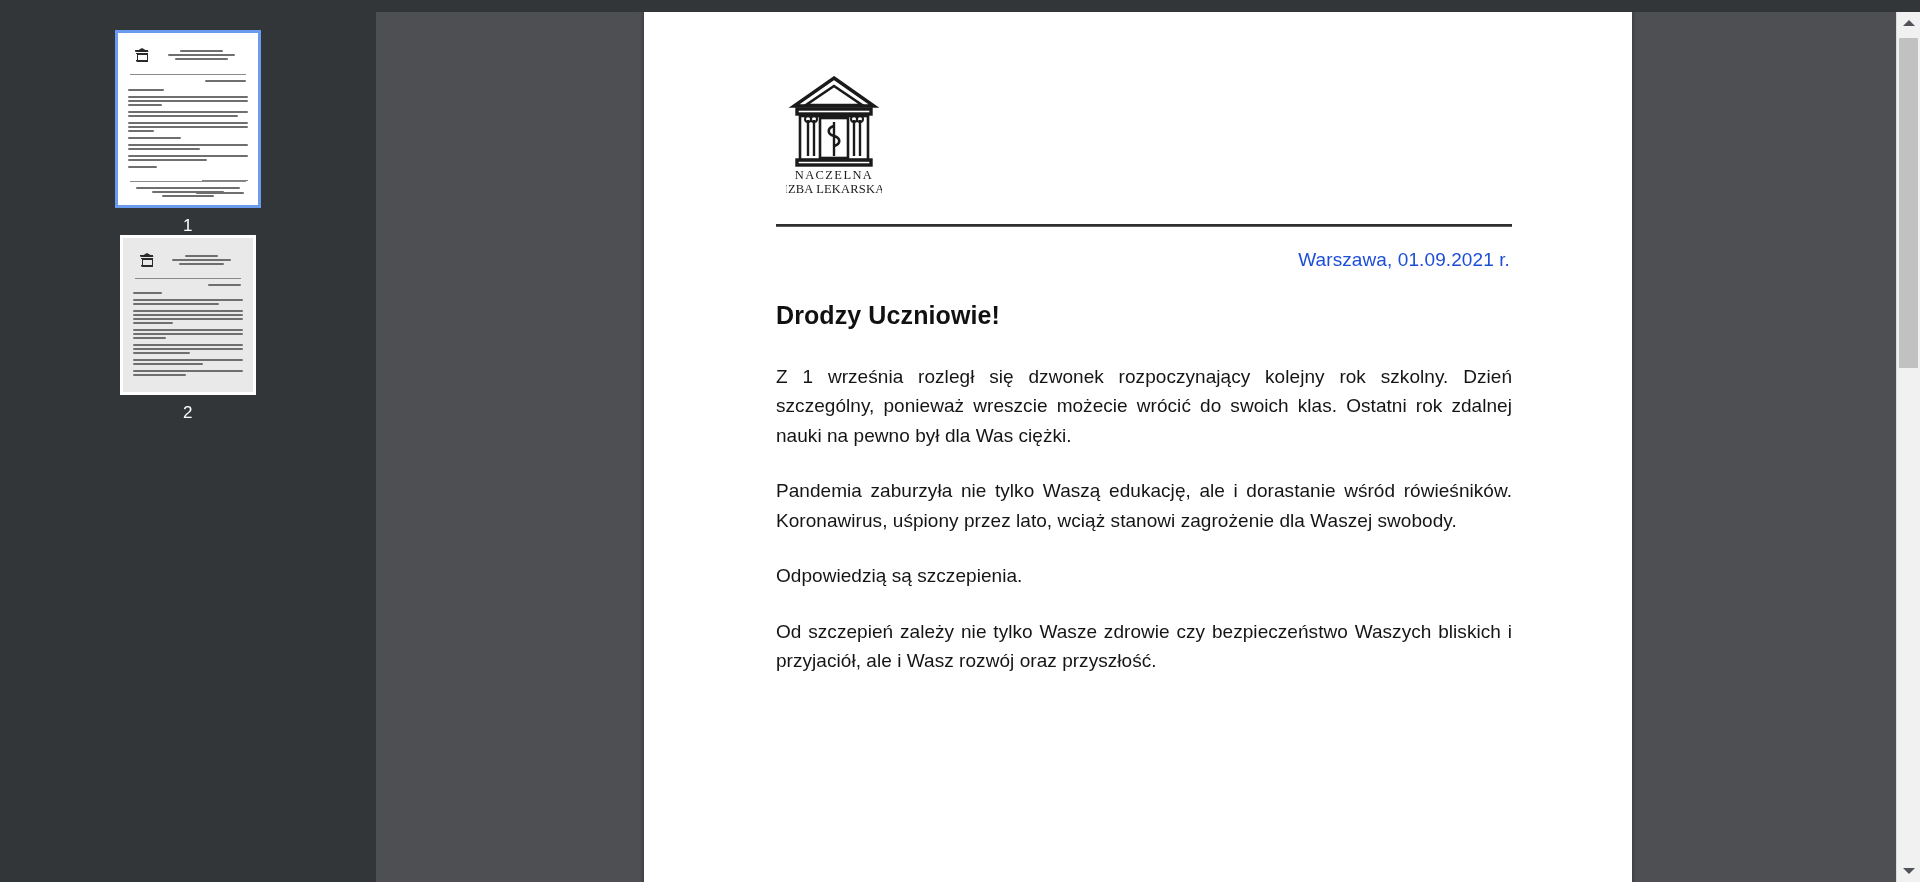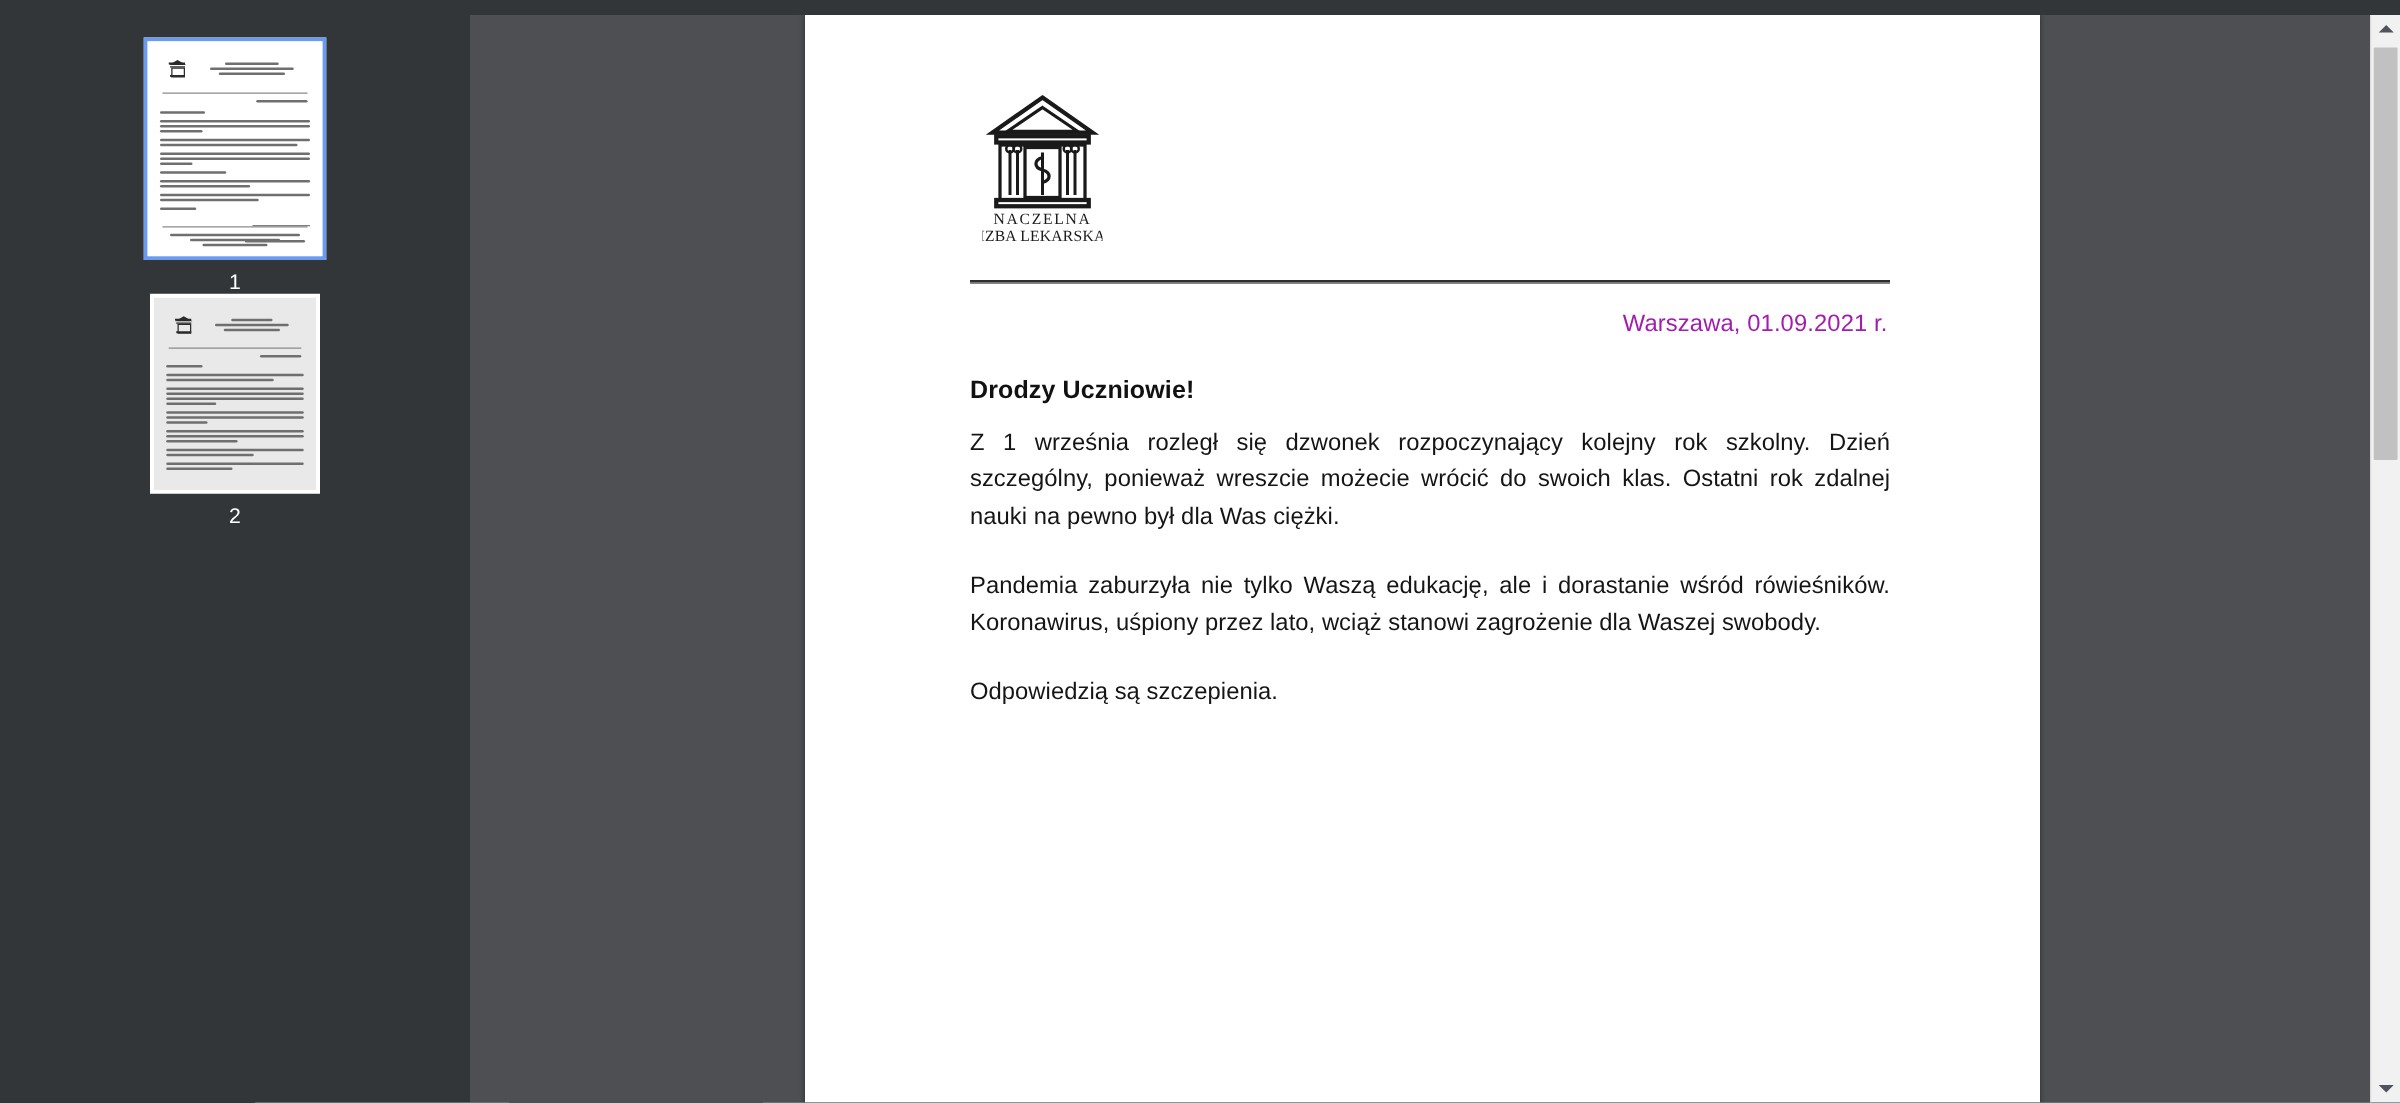--- a/index.html
+++ b/index.html
@@ -136,30 +136,30 @@
   .rule-double {
     border-top: 2px solid #2f2f2f;
     border-bottom: 1px solid #5c5c5c;
     height: 3px;
     margin: 0 0 22px 0;
   }
 
   .date-line {
     text-align: right;
     font-size: 19px;
-    color: #a21caf;
+    color: #1d4ed8;
     margin: 0 2px 30px 0;
     letter-spacing: .1px;
   }
 
   .salutation {
-    font-size: 20px;
+    font-size: 25px;
     font-weight: bold;
     color: #111;
-    margin-bottom: 16px;
+    margin-bottom: 32px;
     letter-spacing: .1px;
   }
 
   .body-p {
     font-size: 19px;
     line-height: 1.55;
     color: #151515;
     text-align: justify;
     margin: 0 0 26px 0;
     letter-spacing: .05px;
@@ -347,20 +347,21 @@
 
       <div class="rule-double"></div>
 
       <div class="date-line">Warszawa, 01.09.2021 r.</div>
 
       <div class="salutation">Drodzy Uczniowie!</div>
 
       <p class="body-p">Z 1 września rozległ się dzwonek rozpoczynający kolejny rok szkolny. Dzień szczególny, ponieważ wreszcie możecie wrócić do swoich klas. Ostatni rok zdalnej nauki na pewno był dla Was ciężki.</p>
       <p class="body-p">Pandemia zaburzyła nie tylko Waszą edukację, ale i dorastanie wśród rówieśników. Koronawirus, uśpiony przez lato, wciąż stanowi zagrożenie dla Waszej swobody.</p>
       <p class="body-p">Odpowiedzią są szczepienia.</p>
+      <p class="body-p last">Od szczepień zależy nie tylko Wasze zdrowie czy bezpieczeństwo Waszych bliskich i przyjaciół, ale i Wasz rozwój oraz przyszłość.</p>
 
     </div>
   </div>
 
   <div class="scrollbar">
     <div class="sb-btn sb-up">
       <span class="sb-arrow"></span>
     </div>
     <div class="sb-thumb"></div>
     <div class="sb-btn sb-down">

